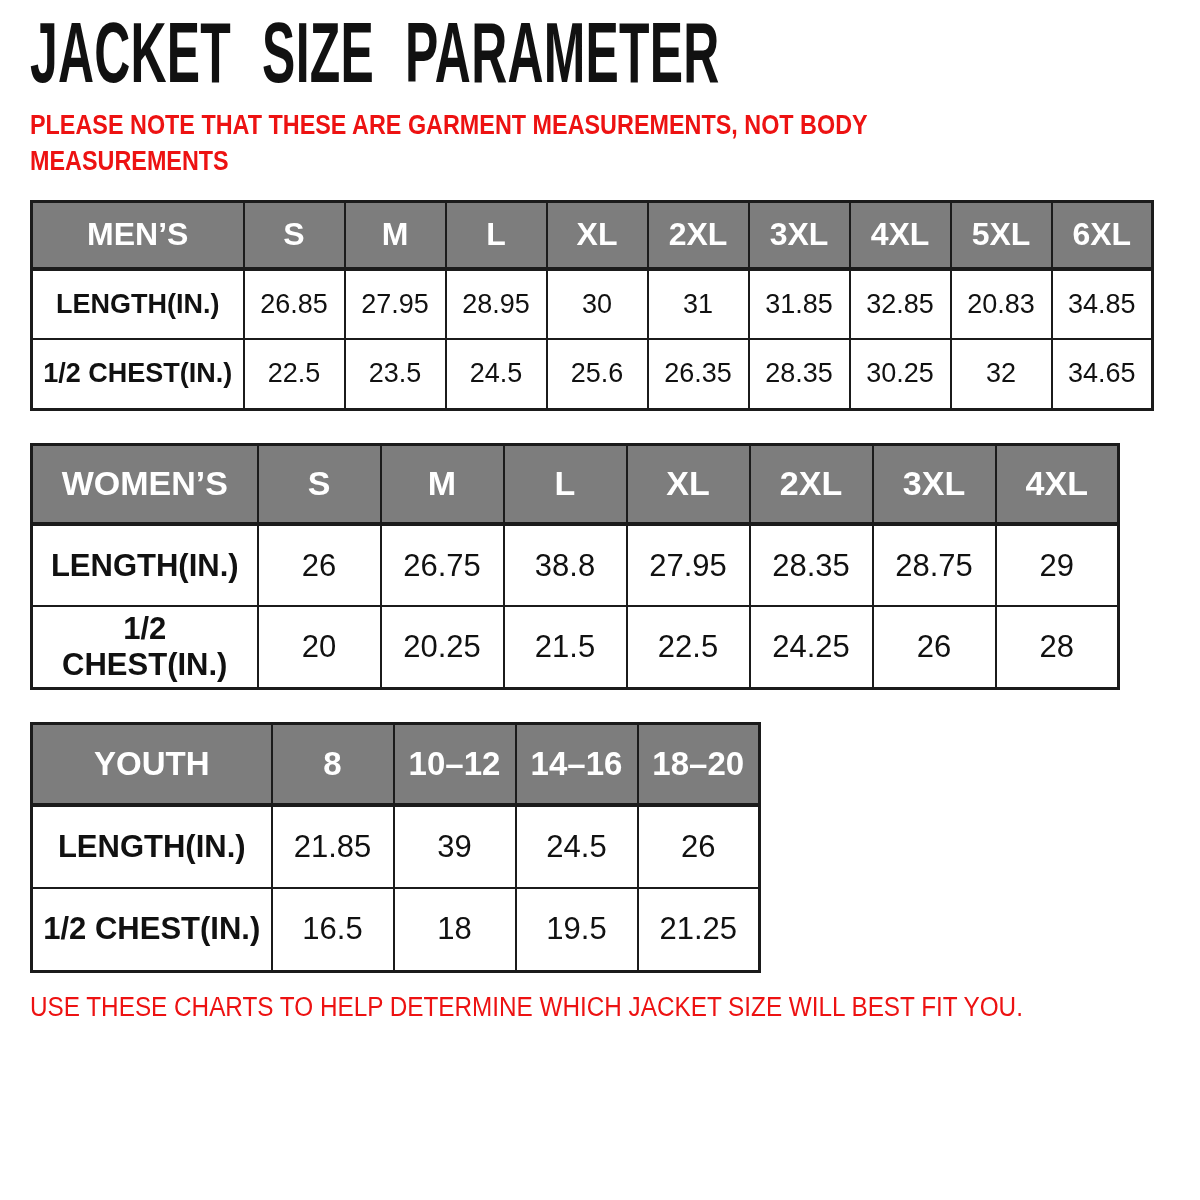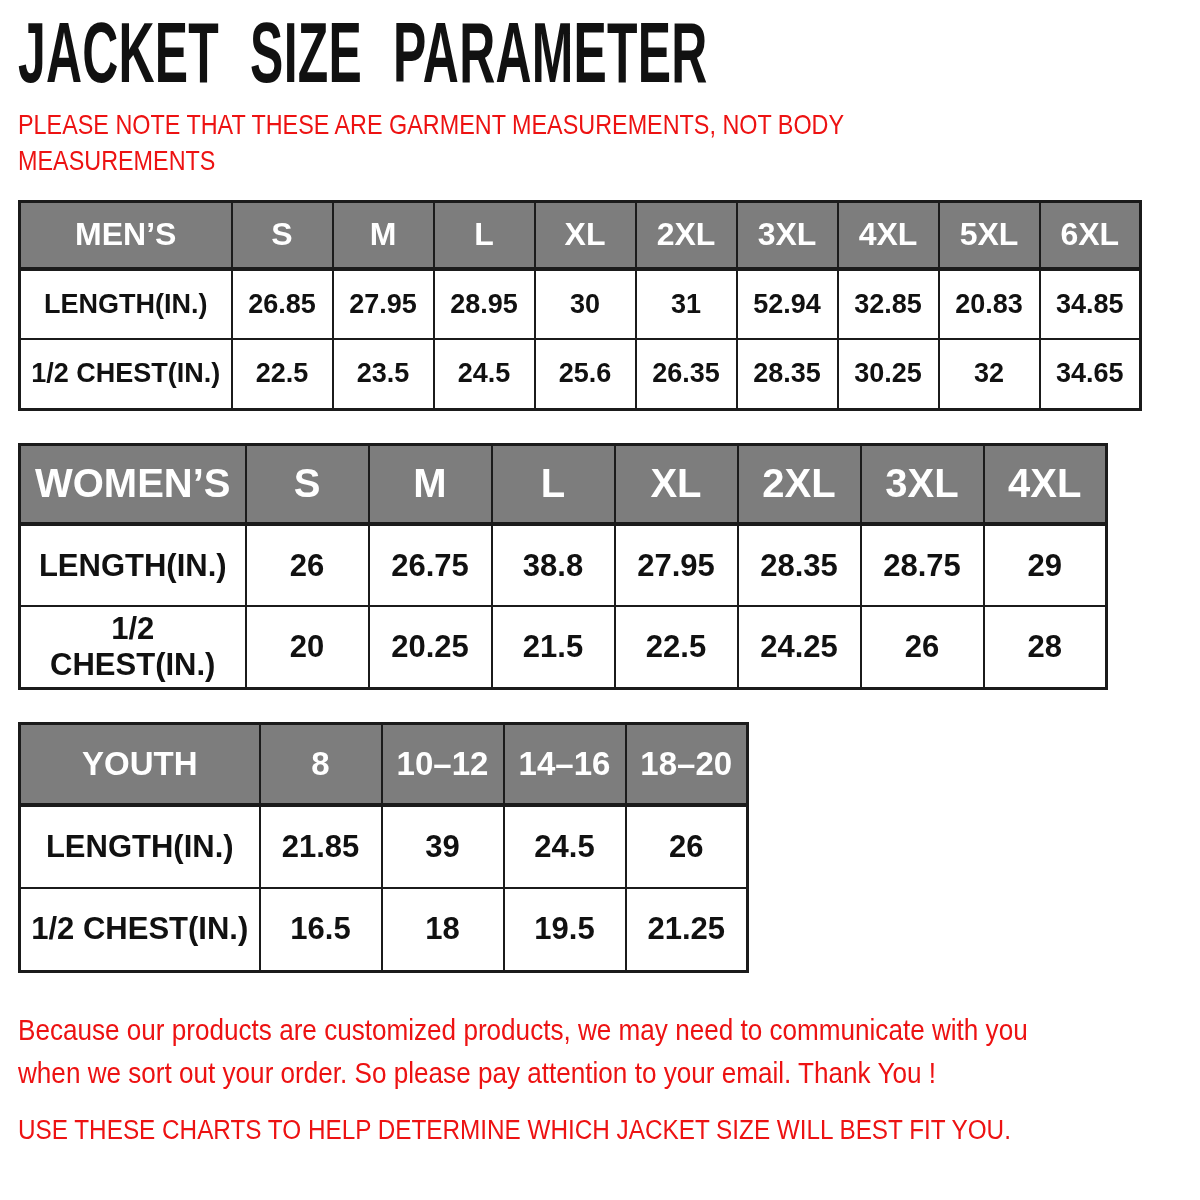--- a/index.html
+++ b/index.html
@@ -11,40 +11,40 @@
   }
   *{box-sizing:border-box;}
   html,body{margin:0;padding:0;}
   body{
     width:1200px;height:1200px;
     background:var(--bg);
     font-family:"Liberation Sans", sans-serif;
     color:var(--text);
     overflow:hidden;
   }
-  .page{padding:16px 0 0 18px;}
+  .page{padding:16px 0 0 30px;}
 
   
   .title{
     margin:0;
     font-size:86px;
     font-weight:bold;
     line-height:0.85;
     white-space:nowrap;
   }
   .title-inner{
     display:inline-block;
     transform:scaleX(0.58);
     transform-origin:0 50%;
     word-spacing:0.34em;
     letter-spacing:0.005em;
   }
 
   
-  .note{margin:18px 0 0 0;color:var(--red);font-weight:400;}
+  .note{margin:18px 0 0 0;color:var(--red);font-weight:700;}
   .note .line{
     display:block;
     font-size:27.5px;
     line-height:1.32;
     white-space:nowrap;
     transform:scaleX(0.85);
     transform-origin:0 0;
   }
 
   
@@ -59,34 +59,34 @@
     vertical-align:middle;
     padding:0 4px;
     overflow:hidden;
   }
   .size-table th{
     background:var(--gray);
     color:#ffffff;
     font-weight:bold;
     border-bottom:4px solid var(--border);
   }
-  .size-table td{background:#ffffff;font-weight:bold;}
+  .size-table td{background:#ffffff;}
   .size-table td.row-label{font-weight:600;}
 
   .size-table th{width:var(--cw);}
   .size-table td{width:var(--cw);text-align:center;}
   .size-table th:first-child, .size-table td:first-child{width:var(--c0);}
 
   .mens{--c0:212px;--cw:101px;margin-top:20px;}
   .mens th{height:68px;font-size:32px;}
   .mens td{height:70px;font-size:27px;}
   .mens td.row-label{font-size:27px;}
 
   .womens{--c0:226px;--cw:123px;margin-top:32px;}
-  .womens th{height:80px;font-size:40px;}
+  .womens th{height:80px;font-size:34px;}
   .womens td{height:82px;font-size:31px;}
 
   .youth{--c0:240px;--cw:122px;margin-top:32px;border-radius:15px;}
   .youth th{height:82px;font-size:33px;}
   .youth td{height:83px;font-size:31px;}
 
   
   .footer{margin:36px 0 0 0;color:var(--red);}
   .footer .line{
     display:block;
@@ -134,21 +134,21 @@
         </tr>
       </thead>
       <tbody>
         <tr>
           <td class="row-label">LENGTH(IN.)</td>
           <td>26.85</td>
           <td>27.95</td>
           <td>28.95</td>
           <td>30</td>
           <td>31</td>
-          <td>52.94</td>
+          <td>31.85</td>
           <td>32.85</td>
           <td>20.83</td>
           <td>34.85</td>
         </tr>
         <tr>
           <td class="row-label">1/2 CHEST(IN.)</td>
           <td>22.5</td>
           <td>23.5</td>
           <td>24.5</td>
           <td>25.6</td>
@@ -219,20 +219,16 @@
         <tr>
           <td class="row-label">1/2 CHEST(IN.)</td>
           <td>16.5</td>
           <td>18</td>
           <td>19.5</td>
           <td>21.25</td>
         </tr>
       </tbody>
     </table>
 
-  <div class="footer">
-    <span class="line">Because our products are customized products, we may need to communicate with you</span>
-    <span class="line">when we sort out your order. So please pay attention to your email. Thank You !</span>
-  </div>
 
   <div class="fit-line">USE THESE CHARTS TO HELP DETERMINE WHICH JACKET SIZE WILL BEST FIT YOU.</div>
 
 </div>
 
 </body></html>

